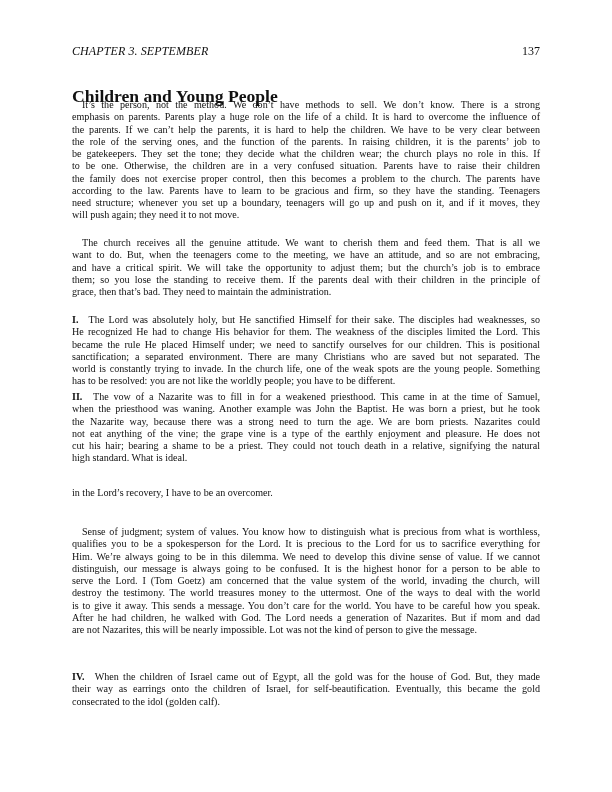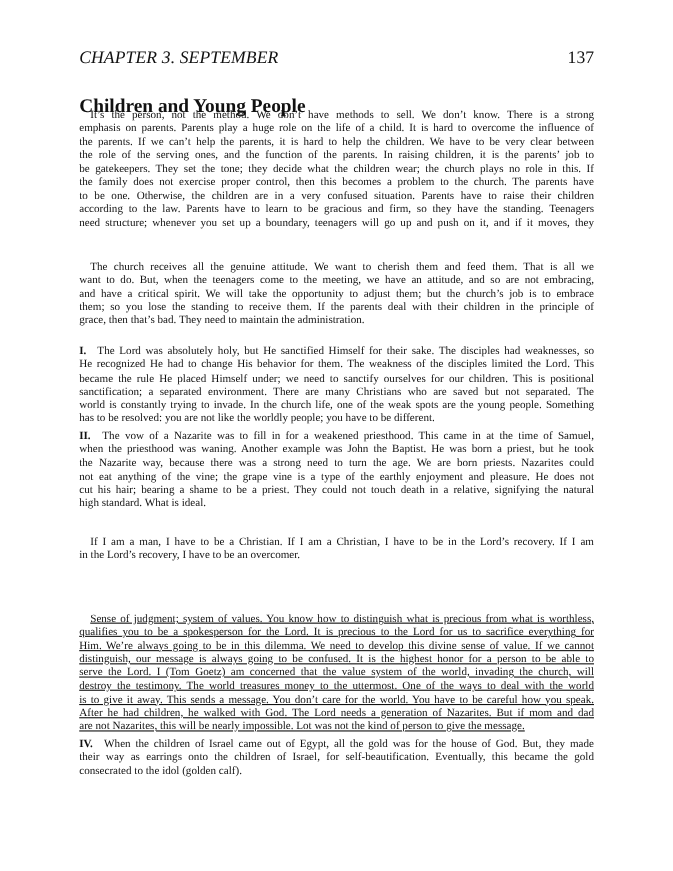--- a/index.html
+++ b/index.html
@@ -20,21 +20,21 @@
       left: 72px;
       top: 0;
       width: 468px;
     }
     .running-head {
       position: absolute;
       top: 44px;
       left: 0;
       width: 468px;
       height: 14px;
-      font-size: 16px;
+      font-size: 12px;
     }
     .running-head .chapter {
       position: absolute;
       left: 0;
       top: 0;
       font-style: italic;
       letter-spacing: 0.1px;
     }
     .running-head .pagenum {
       position: absolute;
@@ -86,24 +86,25 @@
   </div>
 
   <h1 class="section-title">Children and Young People</h1>
 
   <div class="para" style="top:99px;">
       <span class="line indent">It’s the person, not the method. We don’t have methods to sell. We don’t know. There is a strong</span>
       <span class="line">emphasis on parents. Parents play a huge role on the life of a child. It is hard to overcome the influence of</span>
       <span class="line">the parents. If we can’t help the parents, it is hard to help the children. We have to be very clear between</span>
       <span class="line">the role of the serving ones, and the function of the parents. In raising children, it is the parents’ job to</span>
       <span class="line">be gatekeepers. They set the tone; they decide what the children wear; the church plays no role in this. If</span>
+      <span class="line">to be one. Otherwise, the children are in a very confused situation. Parents have to raise their children</span>
       <span class="line">the family does not exercise proper control, then this becomes a problem to the church. The parents have</span>
-      <span class="line">to be one. Otherwise, the children are in a very confused situation. Parents have to raise their children</span>
       <span class="line">according to the law. Parents have to learn to be gracious and firm, so they have the standing. Teenagers</span>
       <span class="line">need structure; whenever you set up a boundary, teenagers will go up and push on it, and if it moves, they</span>
+      <span class="line last">will push again; they need it to not move.</span>
     </div>
   <div class="para" style="top:237px;">
       <span class="line indent">The church receives all the genuine attitude. We want to cherish them and feed them. That is all we</span>
       <span class="line">want to do. But, when the teenagers come to the meeting, we have an attitude, and so are not embracing,</span>
       <span class="line">and have a critical spirit. We will take the opportunity to adjust them; but the church’s job is to embrace</span>
       <span class="line">them; so you lose the standing to receive them. If the parents deal with their children in the principle of</span>
       <span class="line last">grace, then that’s bad. They need to maintain the administration.</span>
     </div>
   <div class="para" style="top:314px;">
       <span class="line"><span class="num">I.</span> The Lord was absolutely holy, but He sanctified Himself for their sake. The disciples had weaknesses, so</span>
@@ -115,24 +116,23 @@
     </div>
   <div class="para" style="top:391px;">
       <span class="line"><span class="num">II.</span> The vow of a Nazarite was to fill in for a weakened priesthood. This came in at the time of Samuel,</span>
       <span class="line">when the priesthood was waning. Another example was John the Baptist. He was born a priest, but he took</span>
       <span class="line">the Nazarite way, because there was a strong need to turn the age. We are born priests. Nazarites could</span>
       <span class="line">not eat anything of the vine; the grape vine is a type of the earthly enjoyment and pleasure. He does not</span>
       <span class="line">cut his hair; bearing a shame to be a priest. They could not touch death in a relative, signifying the natural</span>
       <span class="line last">high standard. What is ideal.</span>
     </div>
   <div class="para" style="top:487px;">
-      <span class="line indent">If I am a man, I have to be a Christian. If I am a Christian, I have to be in the Lord’s recovery. If I am</span>
       <span class="line last">in the Lord’s recovery, I have to be an overcomer.</span>
     </div>
-  <div class="para" style="top:557px;text-decoration:underline;">
+  <div class="para" style="top:526px;">
       <span class="line indent">Sense of judgment; system of values. You know how to distinguish what is precious from what is worthless,</span>
       <span class="line">qualifies you to be a spokesperson for the Lord. It is precious to the Lord for us to sacrifice everything for</span>
       <span class="line">Him. We’re always going to be in this dilemma. We need to develop this divine sense of value. If we cannot</span>
       <span class="line">distinguish, our message is always going to be confused. It is the highest honor for a person to be able to</span>
       <span class="line">serve the Lord. I (Tom Goetz) am concerned that the value system of the world, invading the church, will</span>
       <span class="line">destroy the testimony. The world treasures money to the uttermost. One of the ways to deal with the world</span>
       <span class="line">is to give it away. This sends a message. You don’t care for the world. You have to be careful how you speak.</span>
       <span class="line">After he had children, he walked with God. The Lord needs a generation of Nazarites. But if mom and dad</span>
       <span class="line last">are not Nazarites, this will be nearly impossible. Lot was not the kind of person to give the message.</span>
     </div>

